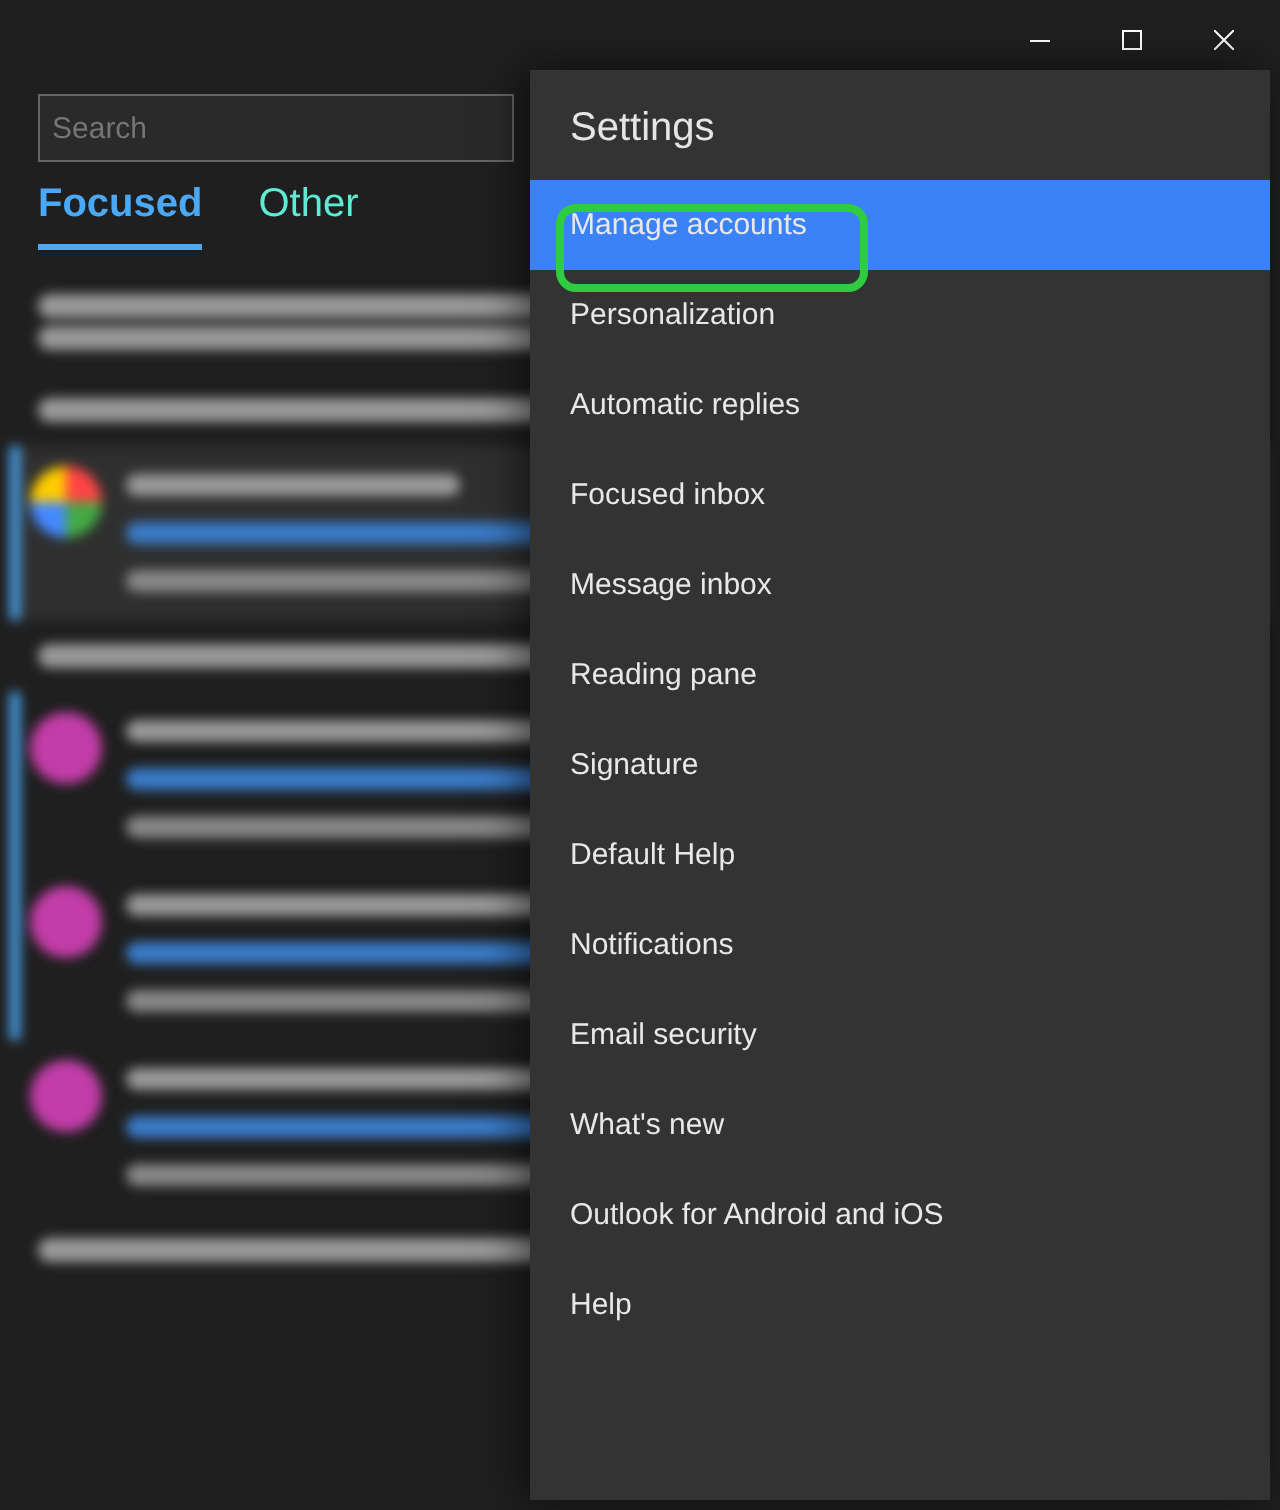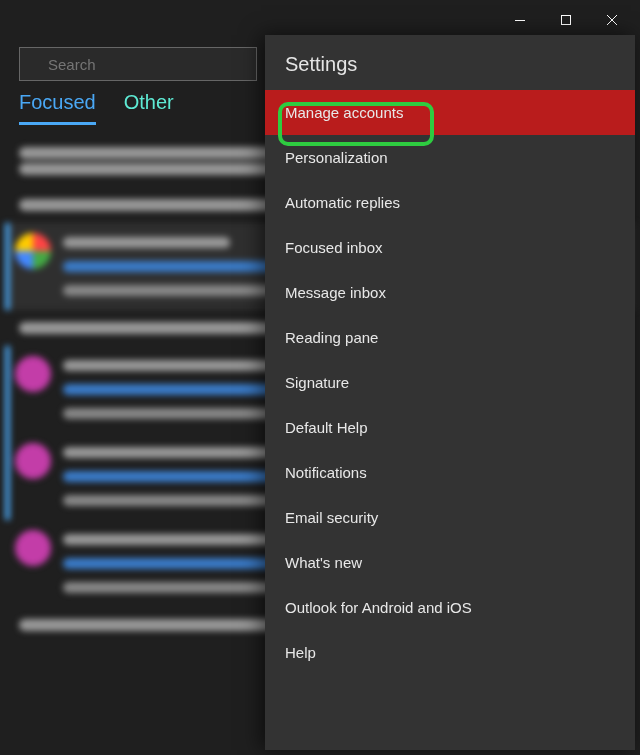--- a/index.html
+++ b/index.html
@@ -35,21 +35,21 @@
       font-size: 10px;
     }
     .search-box {
       margin: 12px 14px 10px 14px;
       width: 238px;
       height: 34px;
       border: 1px solid #666;
       background: #2a2a2a;
       display: flex;
       align-items: center;
-      padding: 0 28px;
+      padding: 0 6px;
     }
     .search-box input {
       background: transparent;
       border: none;
       outline: none;
       color: #ccc;
       font-size: 15px;
       width: 100%;
       font-family: inherit;
     }
@@ -61,21 +61,21 @@
     }
     .tab {
       font-size: 20px;
       color: #5eead4;
       padding-bottom: 8px;
       cursor: pointer;
     }
     .tab.active {
       color: #4aa8f5;
       border-bottom: 3px solid #4aa8f5;
-      font-weight: 400;
+      font-weight: 700;
     }
     .mail-list {
       filter: blur(3px);
       padding: 0;
     }
     .mail-blur-line {
       height: 11px;
       background: #aaa;
       border-radius: 6px;
       margin: 4px 0;
@@ -138,21 +138,21 @@
       color: #e5e5e5;
       padding: 18px 20px 14px 20px;
     }
     .settings-item {
       padding: 14px 20px;
       color: #e8e8e8;
       font-size: 15px;
       cursor: pointer;
     }
     .settings-item.active {
-      background: #b91c1c;
+      background: #3b82f6;
     }
     .highlight-box {
       position: absolute;
       top: 97px;
       left: 273px;
       width: 156px;
       height: 44px;
       border: 4px solid #2ecc40;
       border-radius: 10px;
       z-index: 20;

